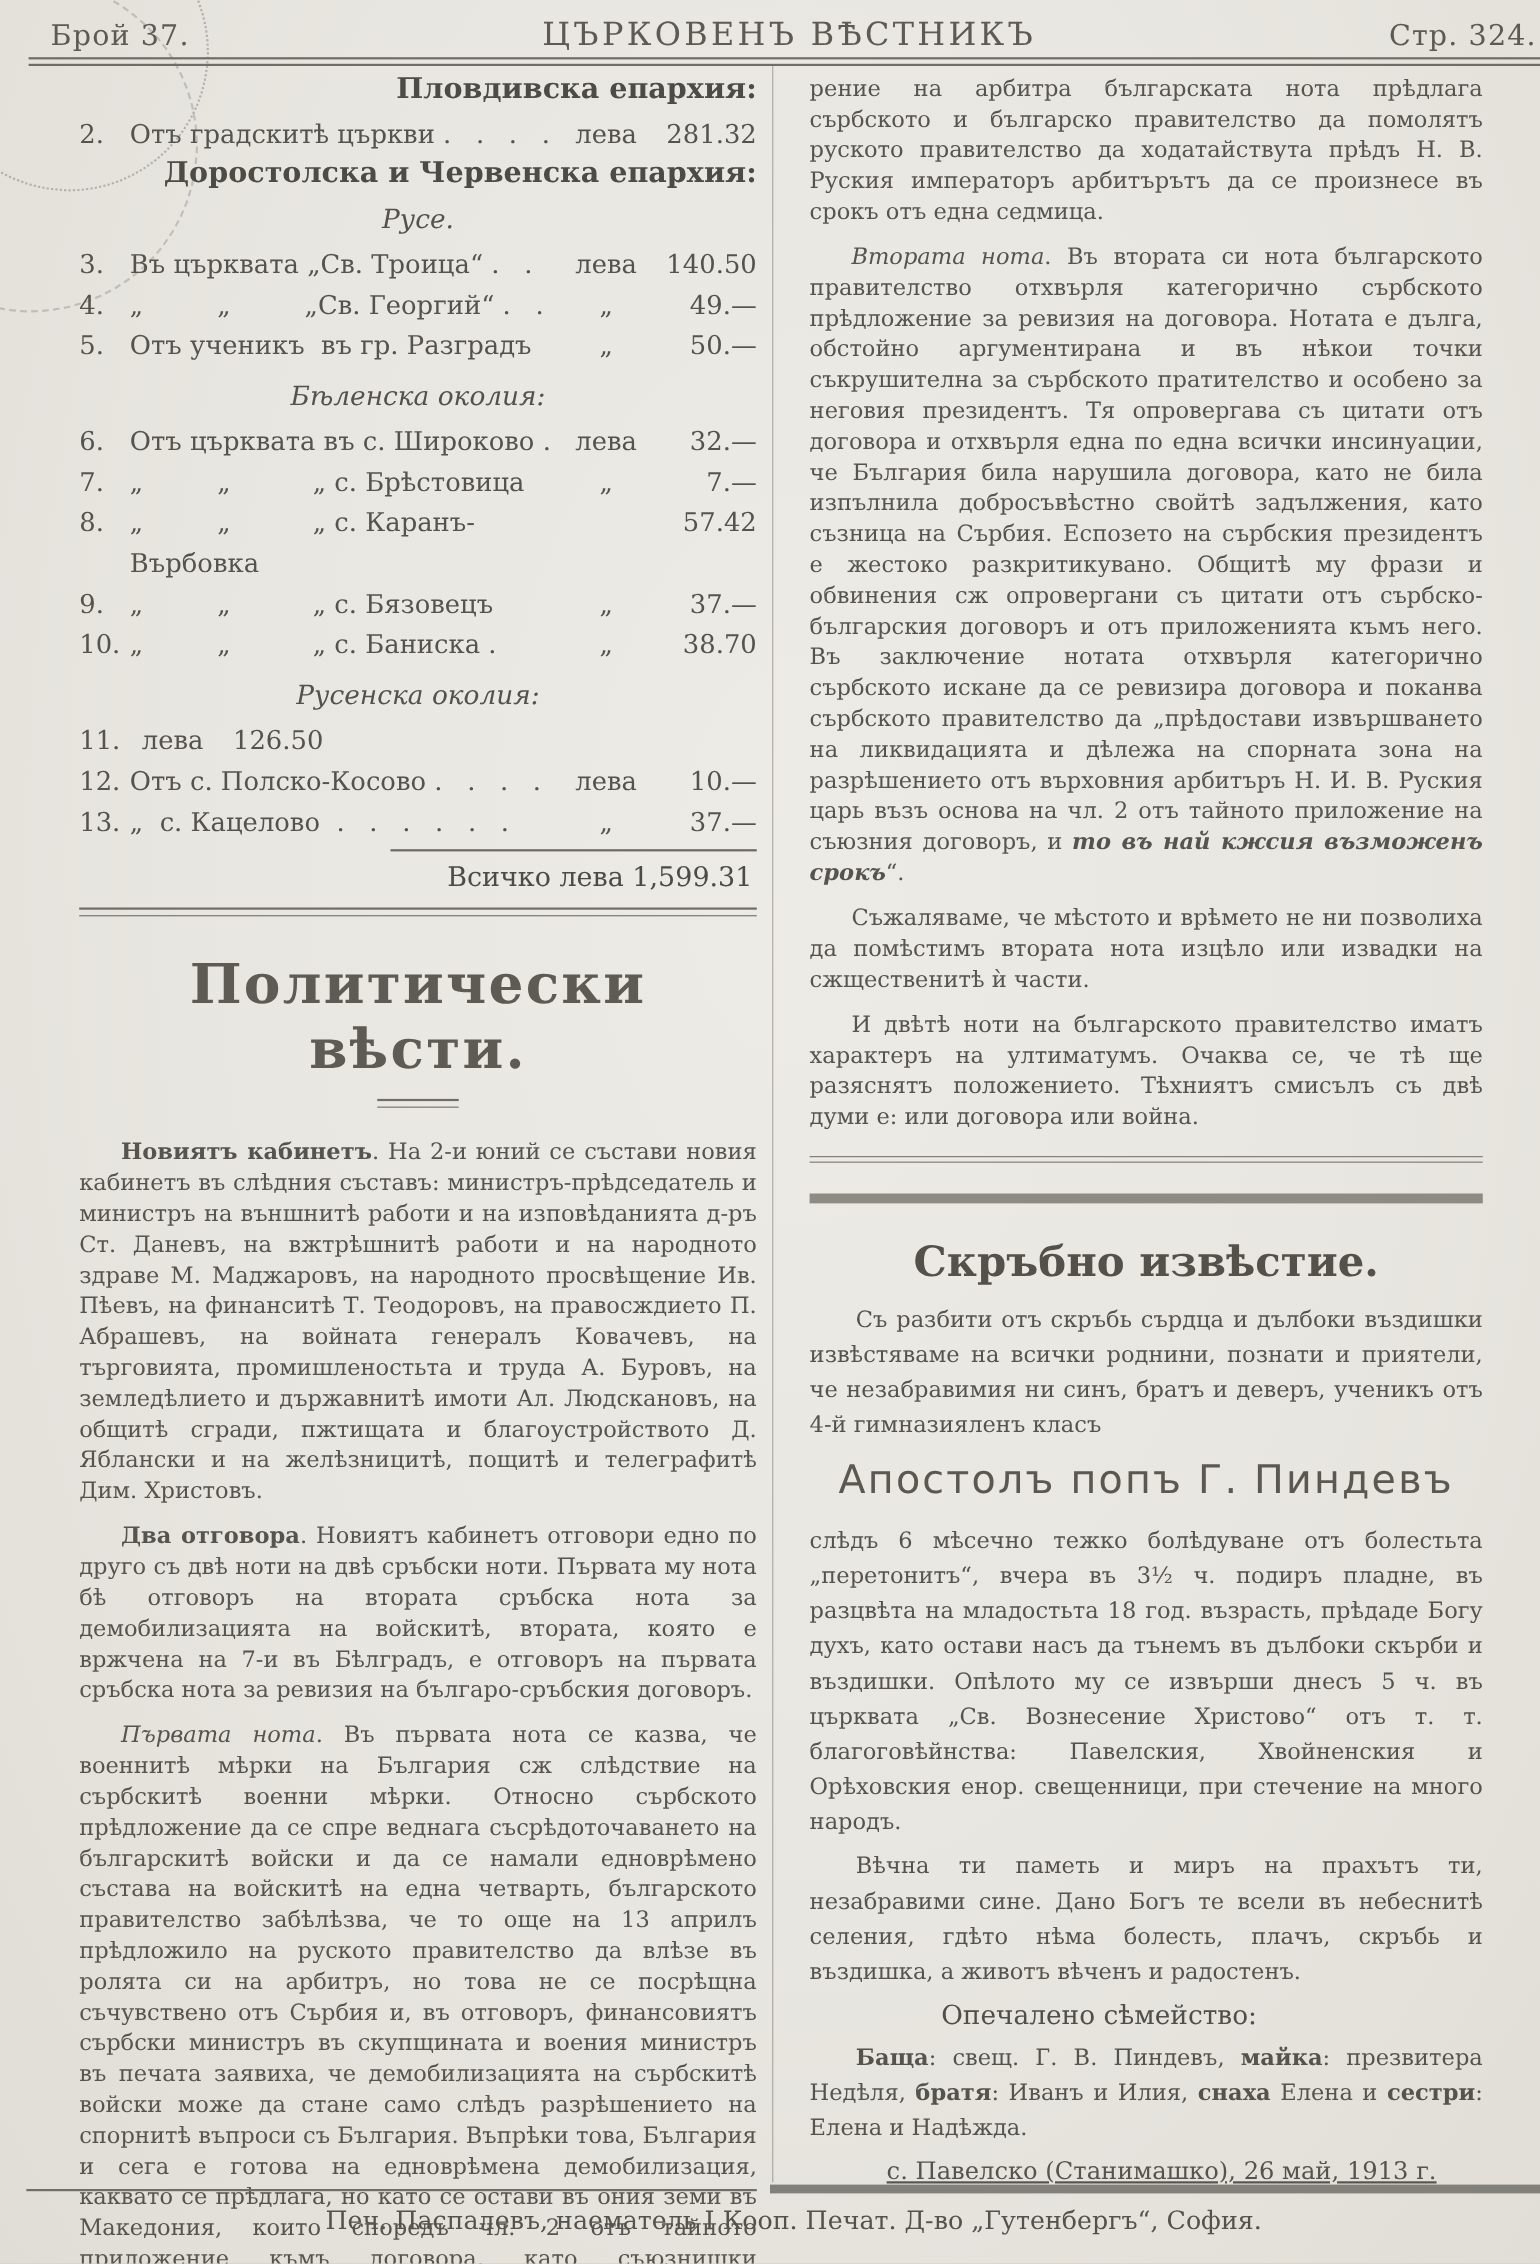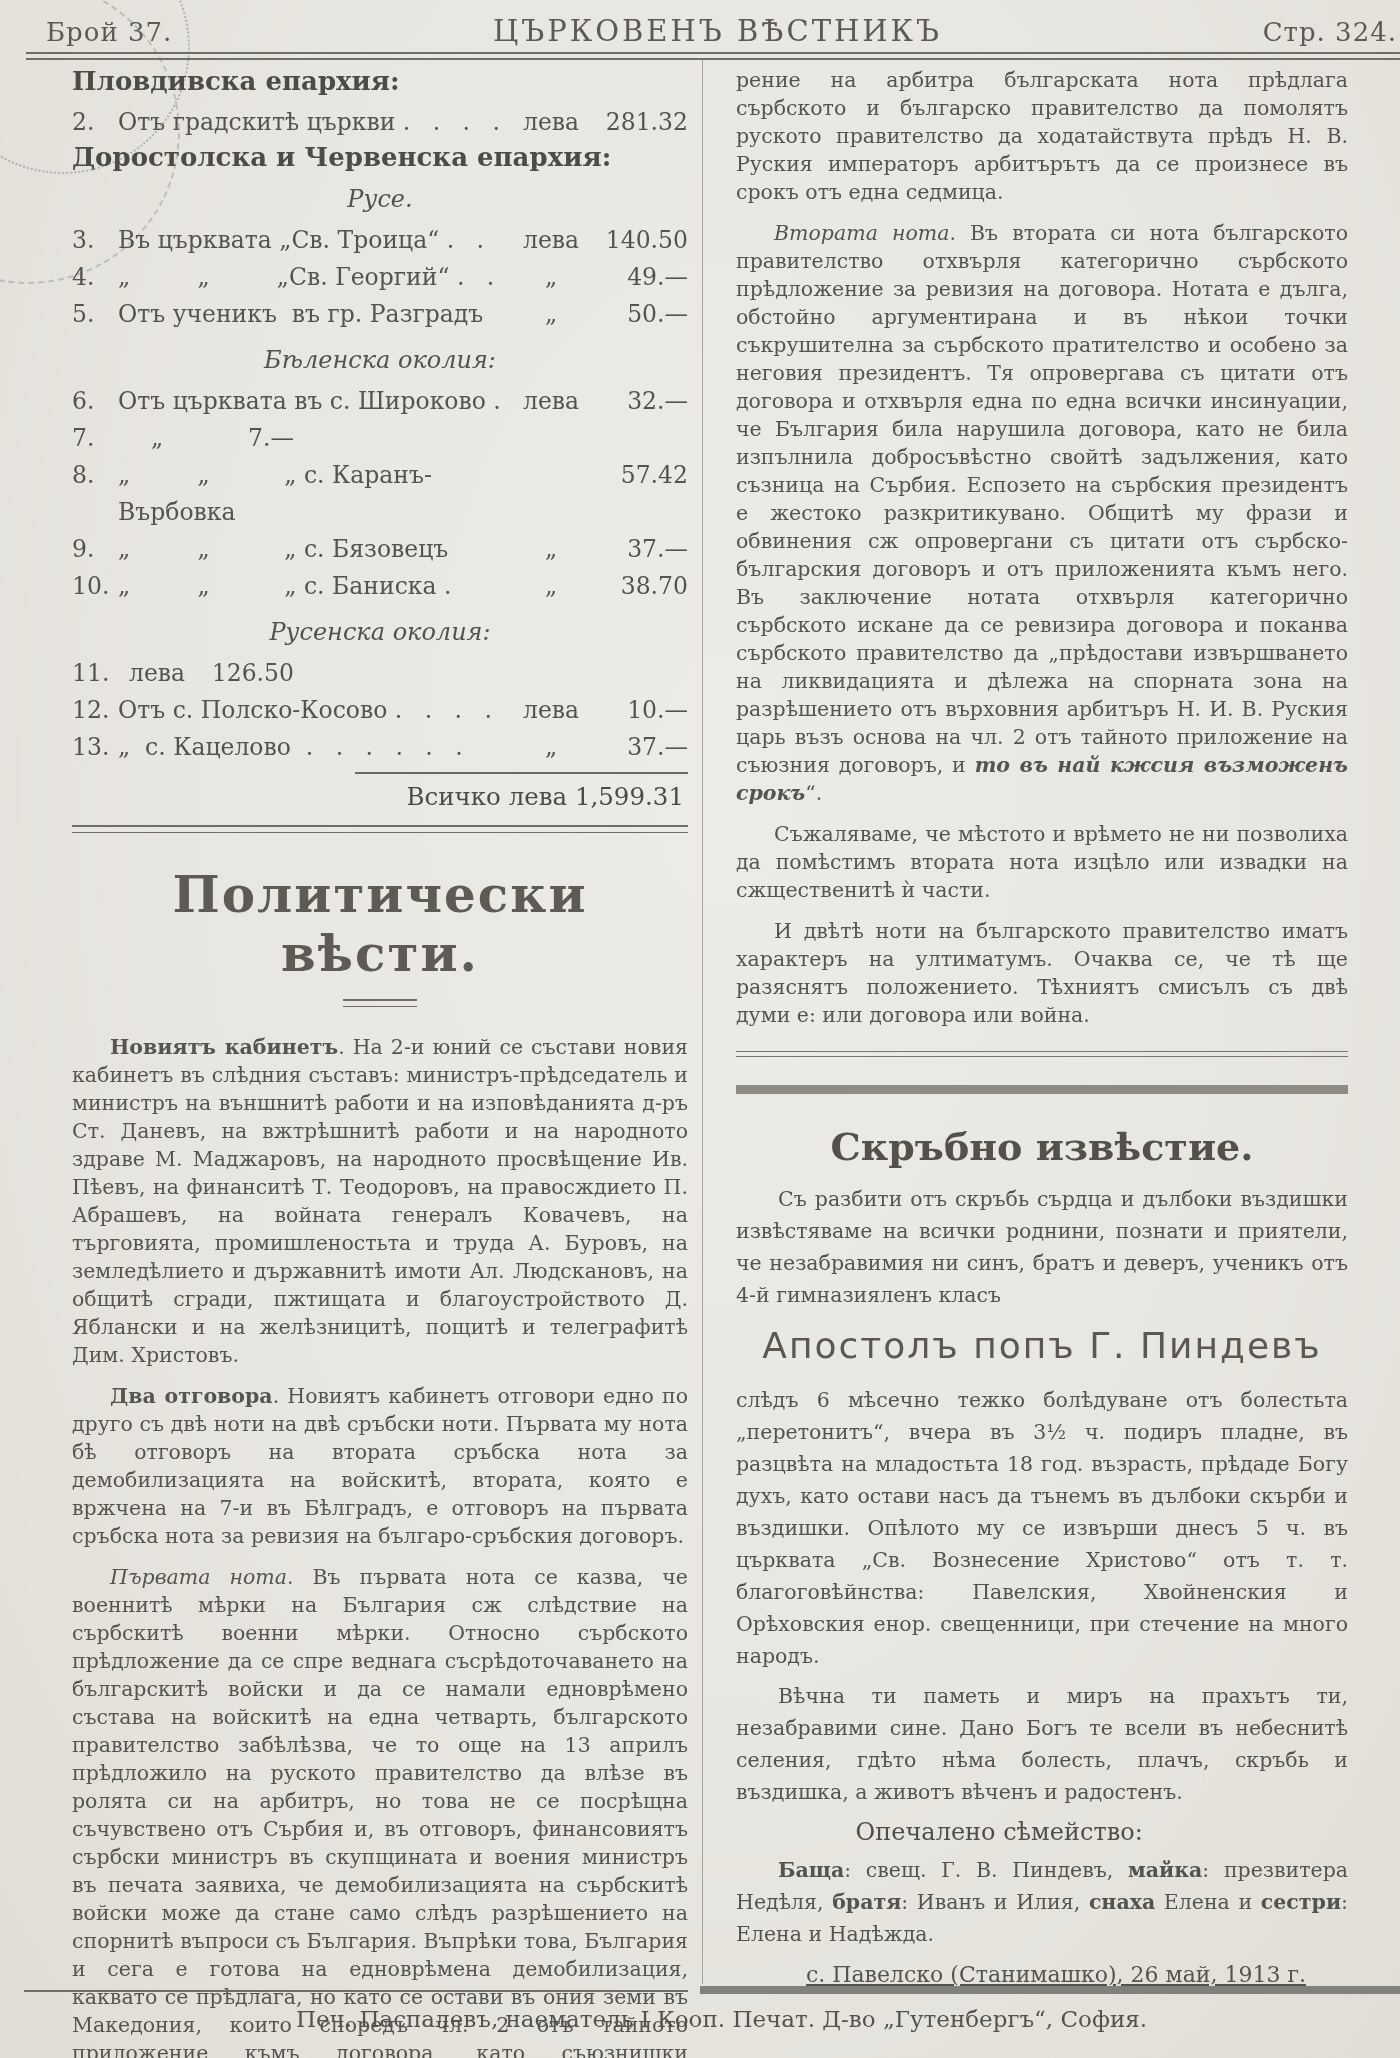--- a/index.html
+++ b/index.html
@@ -25,21 +25,21 @@
     border:2px dotted rgba(95,95,105,.38); border-radius:50%; transform:rotate(12deg);}
   .stamp::after{content:""; position:absolute; left:-54px; top:70px; width:300px; height:300px;
     border:2px dashed rgba(95,95,105,.28); border-radius:50%; transform:rotate(-8deg);}
 
   
   .vrule{position:absolute; left:702px; top:60px; height:1924px; width:1px; background:rgba(104,102,94,.5);}
   .col-left{position:absolute; left:72px; top:62px; width:616px;}
   .col-right{position:absolute; left:736px; top:66px; width:612px;}
 
   
-  .dheading{font-size:26px; font-weight:bold; text-align:left; margin:1px 0 8px; color:#4d4b45;}
+  .dheading{font-size:26px; font-weight:bold; text-align:right; margin:1px 0 8px; color:#4d4b45;}
   .dheading:first-child{margin-top:4px;}
   .dsub{font-size:24px; font-style:italic; text-align:center; margin:13px 0 9px; color:#54524c;}
   .drow{display:flex; font-size:23.5px; line-height:37px;}
   .drow .num{width:46px; flex:none;}
   .drow .body{flex:1; white-space:pre-wrap; overflow:hidden;}
   .drow .unit{width:78px; flex:none; text-align:center;}
   .drow .amt{width:98px; flex:none; text-align:right;}
   .dtotal{margin:6px 0 0 46%; border-top:2px solid #6b6961; text-align:right;
     font-size:24.5px; padding:8px 4px 0 0; color:#4d4b45;}
 
@@ -119,20 +119,21 @@
         </div>
         <div class="dsub">Бѣленска околия:</div>
         <div class="drow">
           <span class="num">6.</span>
           <span class="body">Отъ църквата въ с. Широково .</span>
           <span class="unit">лева</span>
           <span class="amt">32.—</span>
         </div>
         <div class="drow">
           <span class="num">7.</span>
+          <span class="body">„         „          „ с. Брѣстовица</span>
           <span class="unit">„</span>
           <span class="amt">7.—</span>
         </div>
         <div class="drow">
           <span class="num">8.</span>
           <span class="body">„         „          „ с. Каранъ-Върбовка</span>
           <span class="unit"></span>
           <span class="amt">57.42</span>
         </div>
         <div class="drow">

